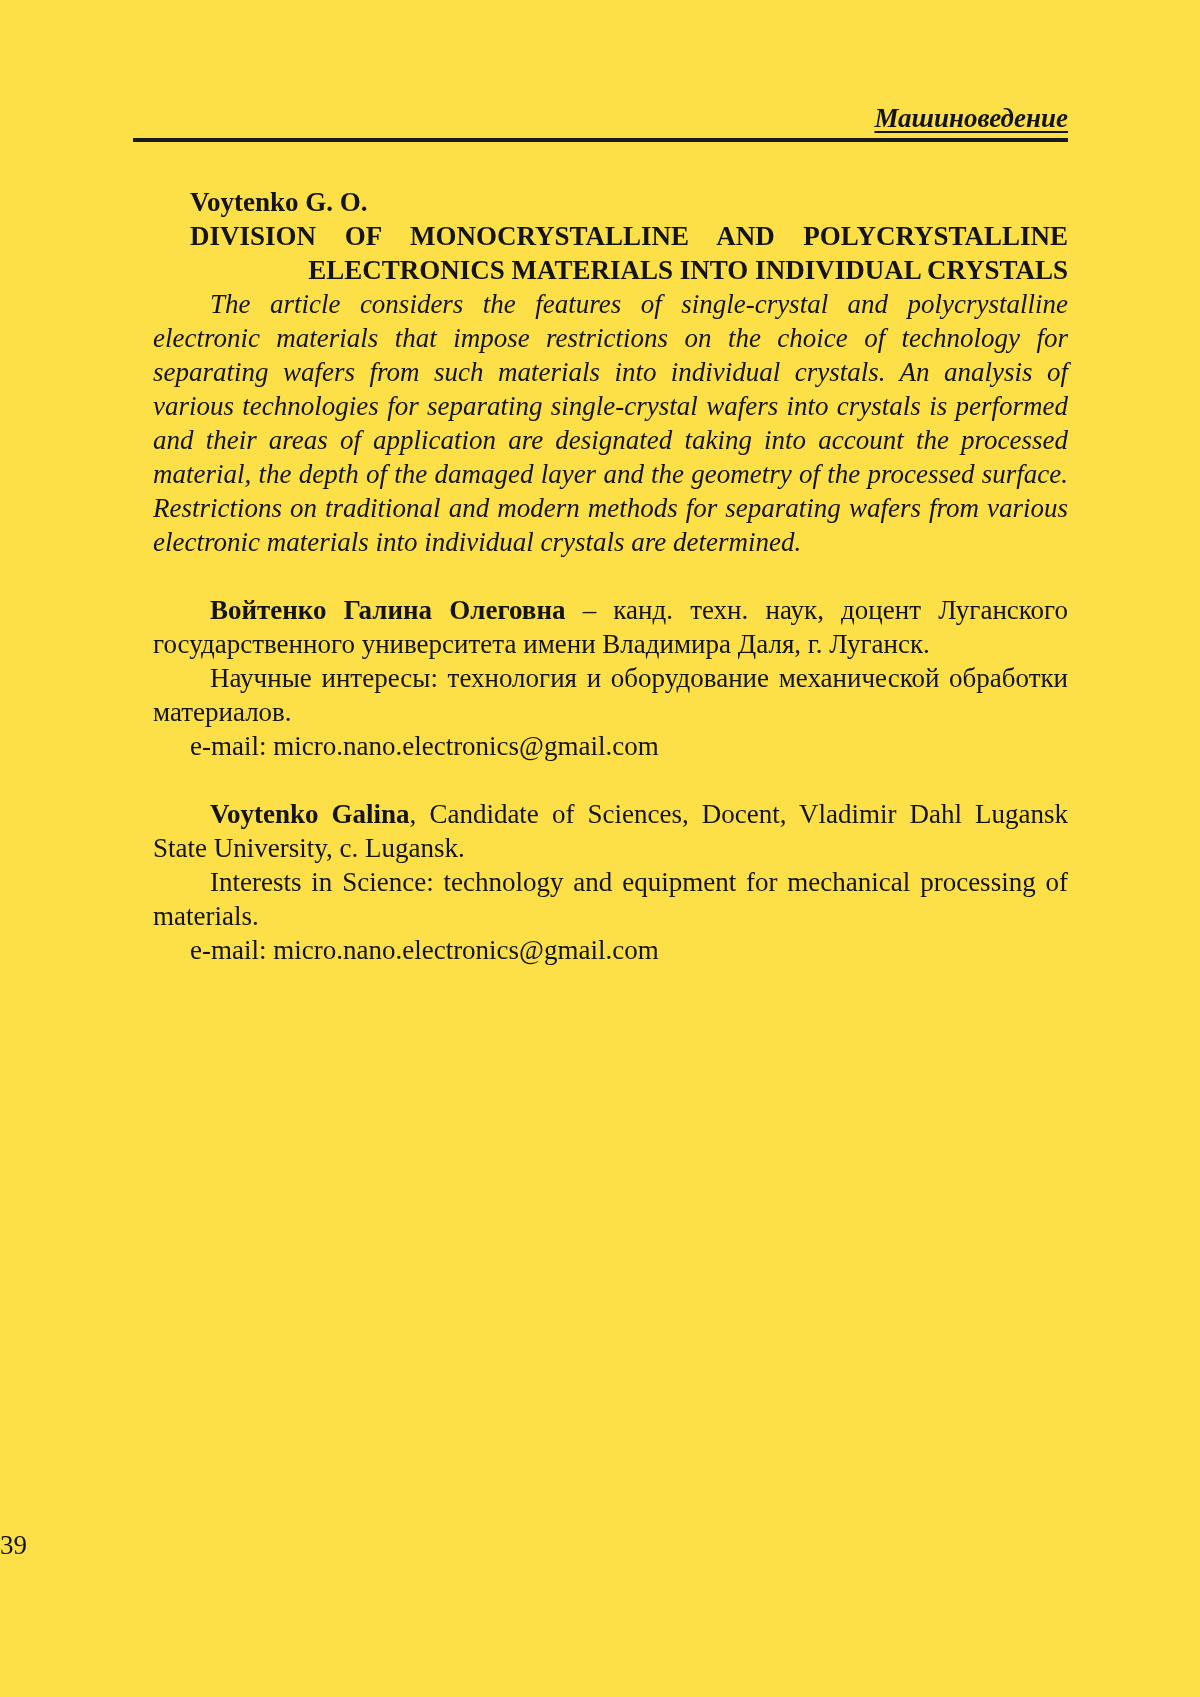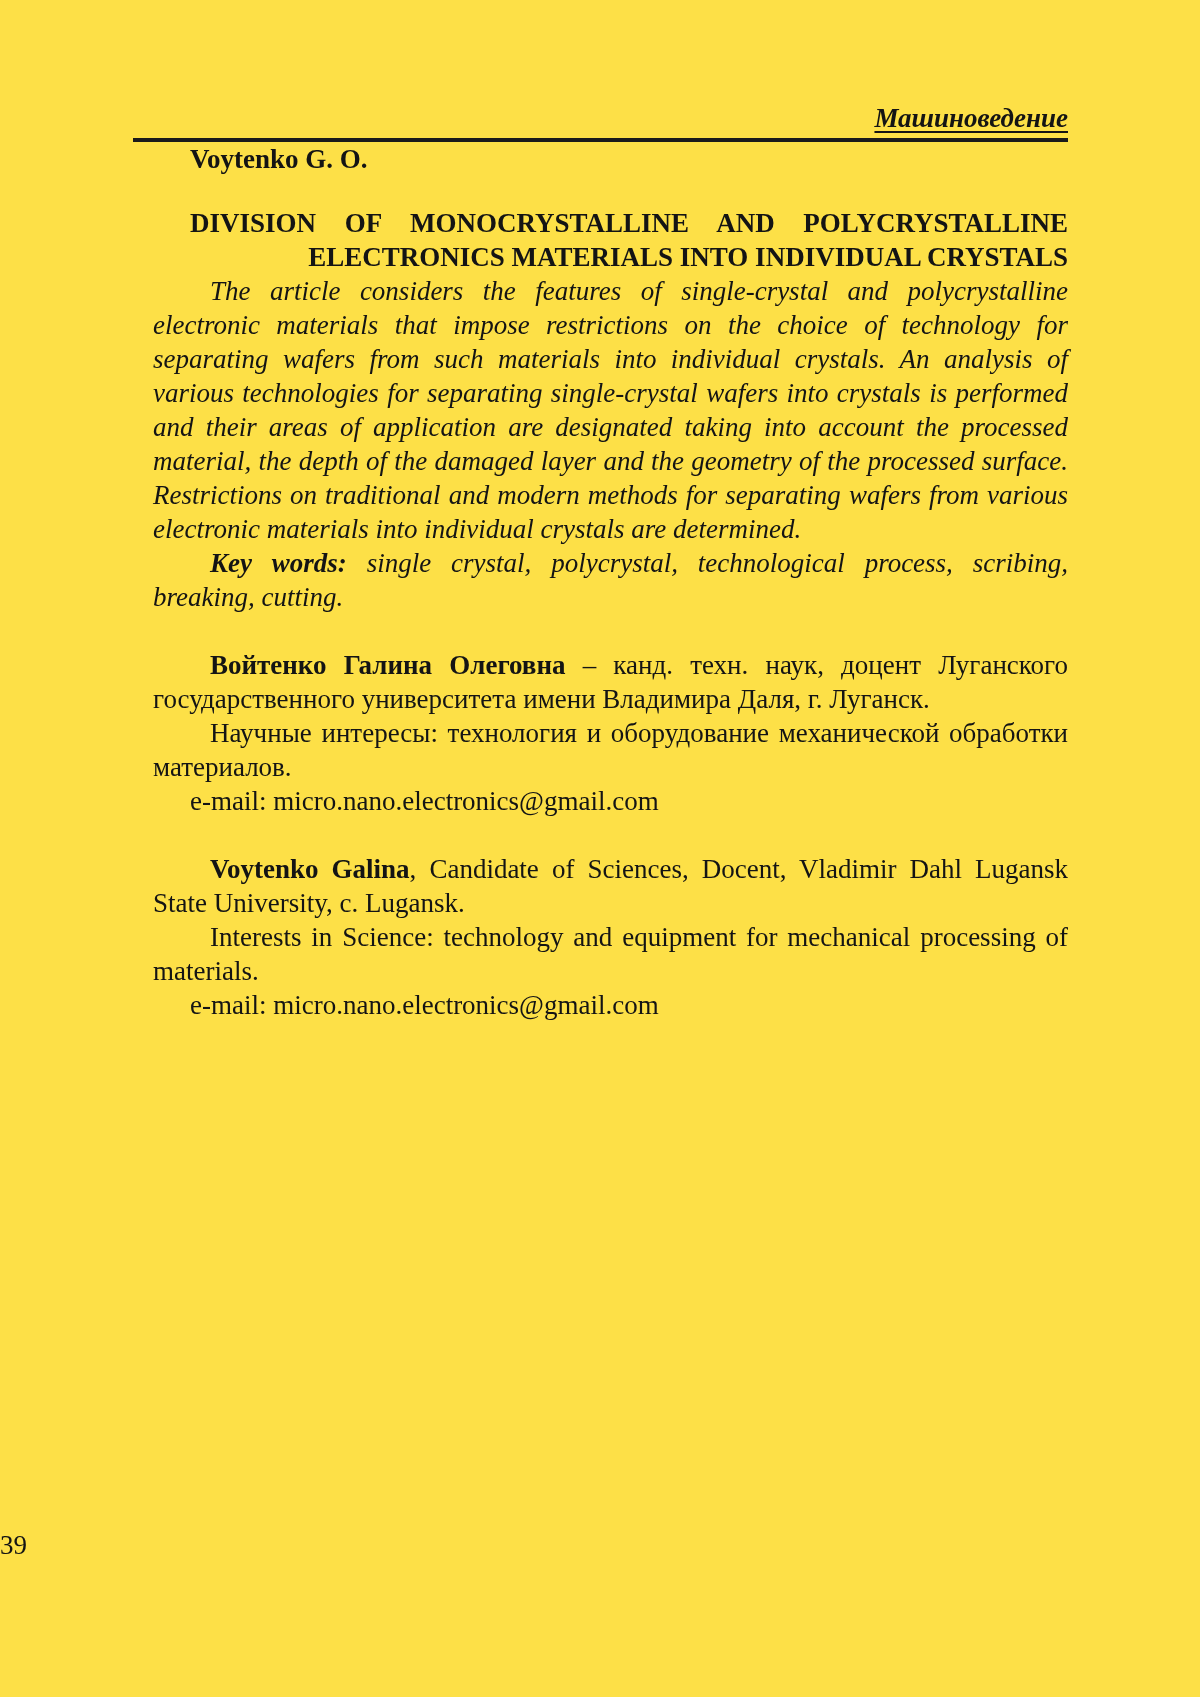--- a/index.html
+++ b/index.html
@@ -33,31 +33,31 @@
     text-underline-offset: 4px;
   }
   .content {
     margin: 0 132px 0 133px;
   }
   p { margin: 0; }
   .indent { text-indent: 57px; }
   .just { text-align: justify; margin-left: 20px; }
   .italic { font-style: italic; }
   .author-short {
+    margin-top: 43px;
     font-weight: bold;
   }
   .title {
     font-weight: bold;
   }
   .title-l1 {
     display: block;
     text-indent: 57px;
     text-align: justify;
     text-align-last: justify;
-    margin-top: 30px;
   }
   .title-l2 {
     display: block;
     text-align: right;
   }
   .keywords b { font-weight: bold; }
   .bio { margin-top: 34px; }
   .received {
     margin-top: 60px;
     text-align: right;
@@ -84,21 +84,20 @@
 
     <p class="author-short indent">Voytenko G. O.</p>
 
     <div class="title">
       <span class="title-l1">DIVISION OF MONOCRYSTALLINE AND POLYCRYSTALLINE</span>
       <span class="title-l2">ELECTRONICS MATERIALS INTO INDIVIDUAL CRYSTALS</span>
     </div>
 
     <p class="abstract italic indent just">The article considers the features of single-crystal and polycrystalline electronic materials that impose restrictions on the choice of technology for separating wafers from such materials into individual crystals. An analysis of various technologies for separating single-crystal wafers into crystals is performed and their areas of application are designated taking into account the processed material, the depth of the damaged layer and the geometry of the processed surface. Restrictions on traditional and modern methods for separating wafers from various electronic materials into individual crystals are determined.</p>
 
-    <p class="keywords italic indent just"><b>Key words:</b><span> single crystal, polycrystal, technological process, scribing, breaking, cutting.</span></p>
 
     <div class="bio bio-ru">
       <p class="indent just"><b>Войтенко Галина Олеговна</b><span> – канд. техн. наук, доцент Луганского государственного университета имени Владимира Даля, г. Луганск.</span></p>
       <p class="indent just">Научные интересы: технология и оборудование механической обработки материалов.</p>
       <p class="indent">e-mail: micro.nano.electronics@gmail.com</p>
     </div>
 
     <div class="bio bio-en">
       <p class="indent just"><b>Voytenko Galina</b><span>, Candidate of Sciences, Docent, Vladimir Dahl Lugansk State University, c. Lugansk.</span></p>
       <p class="indent just">Interests in Science: technology and equipment for mechanical processing of materials.</p>

